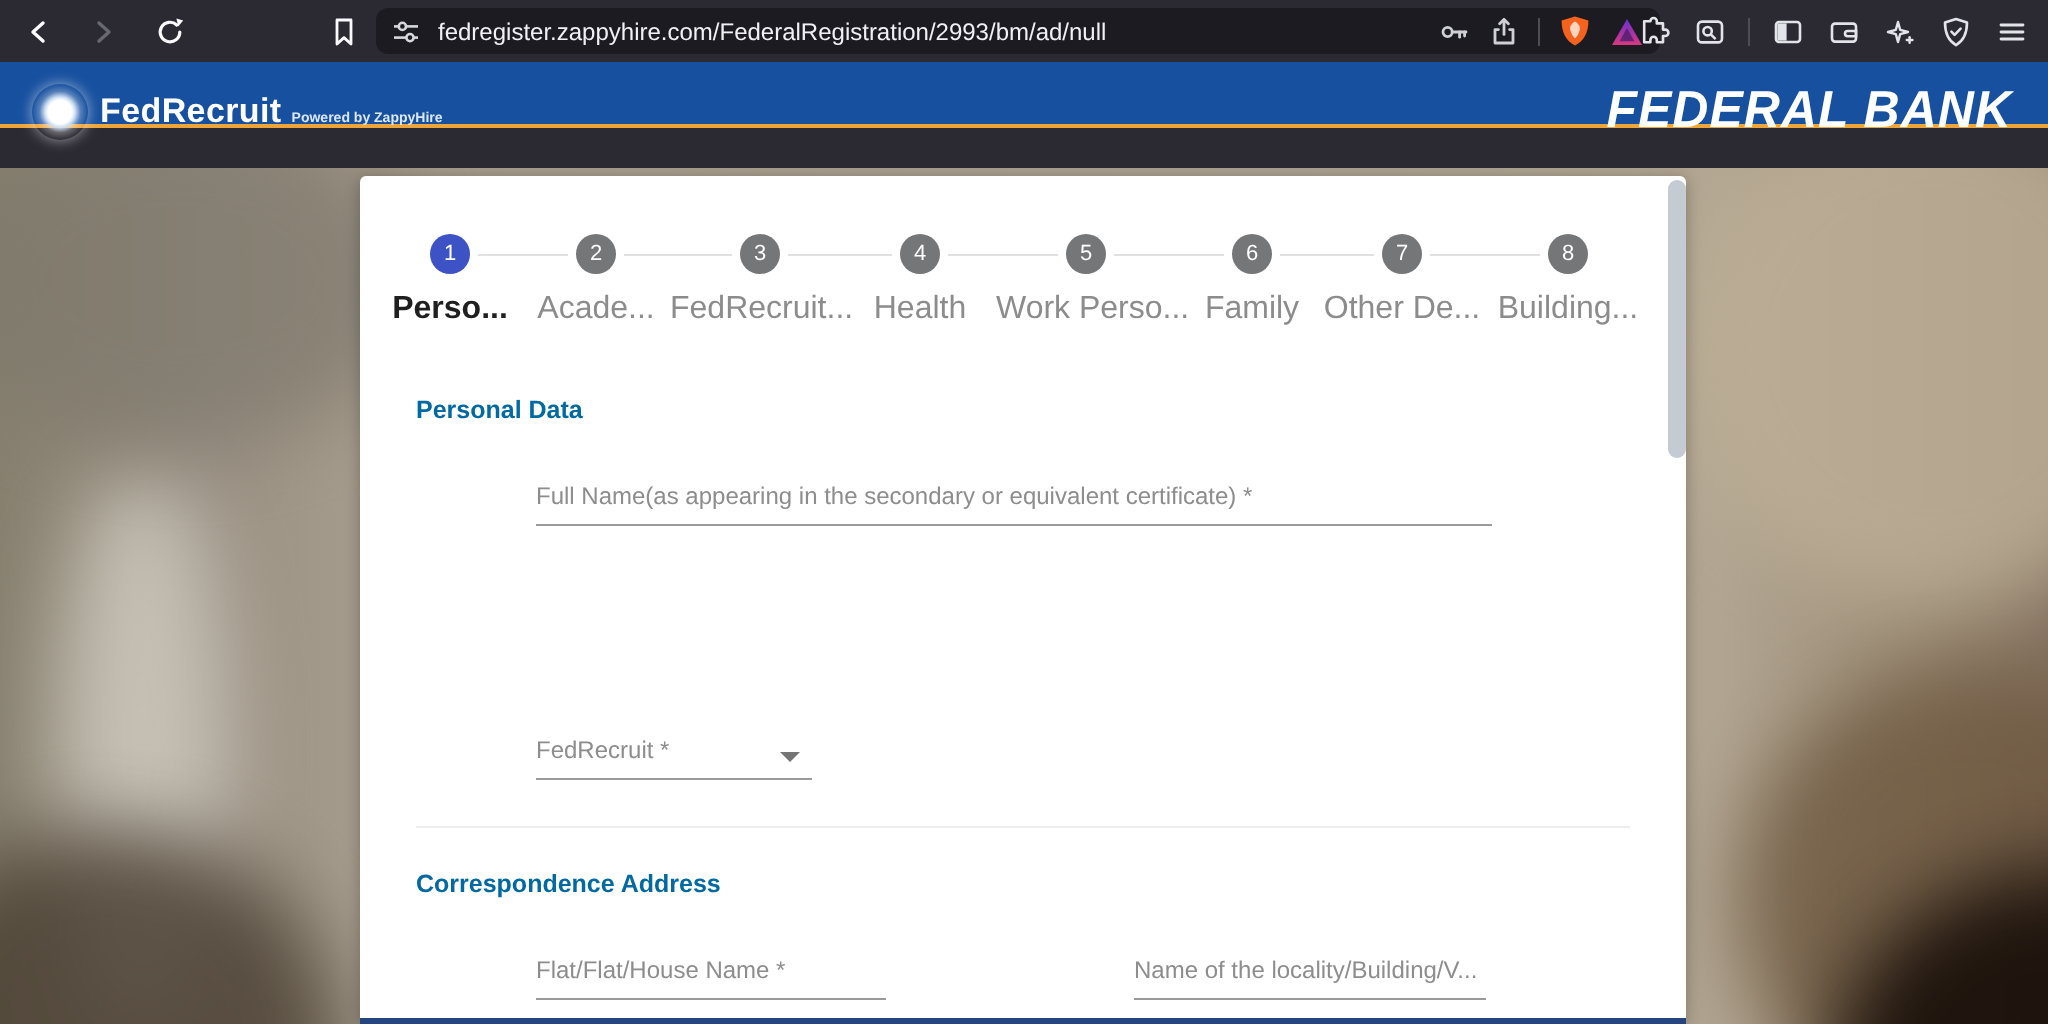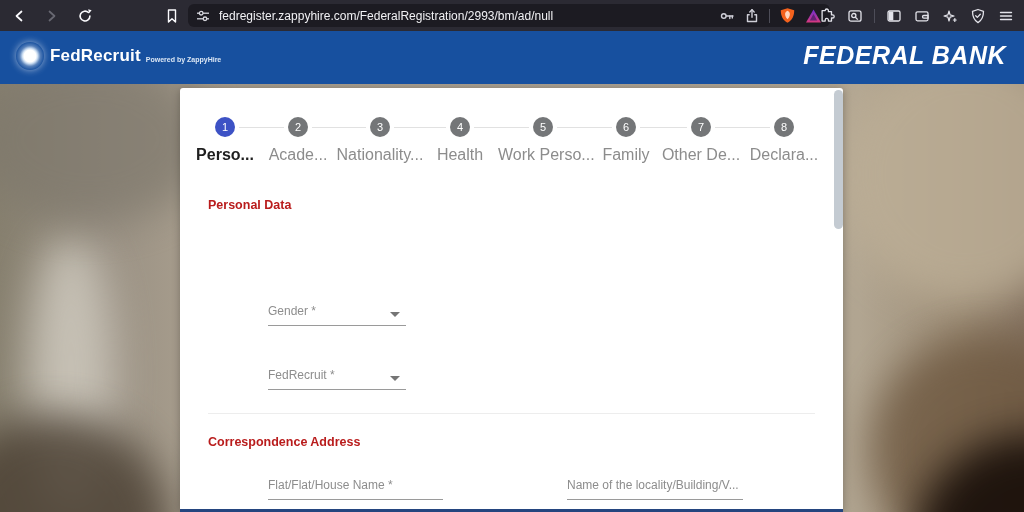--- a/index.html
+++ b/index.html
@@ -18,21 +18,21 @@
             background:#1c1b22; border-radius:6px; display:flex; align-items:center;
             padding:0 8px; }
   .url-text { color:#f1f1f4; font-size:12px; margin-left:9px; white-space:nowrap;
               flex:1 1 auto; overflow:hidden; }
   .urlbar-right { display:flex; align-items:center; gap:9px; }
   .vsep { width:1px; height:14px; background:#4d4d58; }
   .tb-right { position:absolute; right:9px; top:0; height:31px; display:flex;
               align-items:center; gap:10px; }
 
   
-  .bank-header { position:absolute; left:0; top:31px; width:1024px; height:56px;
+  .bank-header { position:absolute; left:0; top:31px; width:1024px; height:33px;
                  background:#17509f; border-bottom:2px solid #eda53a; }
   .logo-circle { position:absolute; left:16px; top:11px; width:28px; height:28px;
                  border-radius:50%;
                  background:radial-gradient(circle, #ffffff 0 30%, #cfe0f3 38%,
                             rgba(255,255,255,0.28) 52%, rgba(255,255,255,0.08) 66%, transparent 72%);
                  box-shadow:0 0 7px rgba(255,255,255,0.55); }
   .brand-wrap { position:absolute; left:50px; top:0; height:49px; display:flex;
                 align-items:center; }
   .brand { color:#ffffff; font-size:17px; font-weight:700; letter-spacing:0.2px; }
   .powered { color:#dce7f5; font-size:7px; font-weight:700; margin-left:5px; margin-top:7px; }
@@ -64,21 +64,21 @@
   .step { position:absolute; top:29px; width:90px; text-align:center; cursor:pointer; }
   .step-circ { width:20px; height:20px; border-radius:50%; background:#747678;
                color:#ffffff; font-size:11px; line-height:20px; margin:0 auto; }
   .step-lbl { margin-top:9px; font-size:16px; color:#8c8c8c; white-space:nowrap; }
   .step.active .step-circ { background:#3d52c5; }
   .step.active .step-lbl { color:#1f1f1f; font-weight:700; }
   .connector { position:absolute; top:39px; height:1px; background:#e1e1e1; }
 
   
   .section-title { position:absolute; left:28px; font-size:12.5px; font-weight:700;
-                   color:#b91c1c; }
+                   color:#0369a1; }
   .field { position:absolute; height:23px; cursor:text; }
   .field-label { position:absolute; left:0; top:1px; font-size:12px; color:#8d8d8d;
                  white-space:nowrap; }
   .field-line { position:absolute; left:0; right:0; top:22px; height:1px; background:#9a9a9a; }
   .dd-arrow { position:absolute; right:6px; top:9px; width:0; height:0;
               border-left:5px solid transparent; border-right:5px solid transparent;
               border-top:5px solid #757575; }
   .cal-wrap { position:absolute; right:2px; top:2px; }
   .divider { position:absolute; left:28px; width:607px; height:1px; background:#ededed; }
   .card-bottom-bar { position:absolute; left:0; bottom:0; width:100%; height:3px;
@@ -247,51 +247,50 @@
       <div class="step active" style="left:0px;">
         <div class="step-circ">1</div>
         <div class="step-lbl">Perso...</div>
       </div>
       <div class="step" style="left:73px;">
         <div class="step-circ">2</div>
         <div class="step-lbl">Acade...</div>
       </div>
       <div class="step" style="left:155px;">
         <div class="step-circ">3</div>
-        <div class="step-lbl">Nationality...</div>
+        <div class="step-lbl">FedRecruit...</div>
       </div>
       <div class="step" style="left:235px;">
         <div class="step-circ">4</div>
         <div class="step-lbl">Health</div>
       </div>
       <div class="step" style="left:318px;">
         <div class="step-circ">5</div>
         <div class="step-lbl">Work Perso...</div>
       </div>
       <div class="step" style="left:401px;">
         <div class="step-circ">6</div>
         <div class="step-lbl">Family</div>
       </div>
       <div class="step" style="left:476px;">
         <div class="step-circ">7</div>
         <div class="step-lbl">Other De...</div>
       </div>
       <div class="step" style="left:559px;">
         <div class="step-circ">8</div>
-        <div class="step-lbl">Declara...</div>
+        <div class="step-lbl">Building...</div>
       </div>
 
       <div class="section-title" style="top:110px;">Personal Data</div>
 
-
-      <div class="field" style="left:88px; top:215px; width:138px;">
-        <span class="field-label">Gender *</span>
-        <div class="dd-arrow"></div>
+      <div class="field" style="left:88px; top:152px; width:478px;">
+        <span class="field-label">Full Name(as appearing in the secondary or equivalent certificate) *</span>
         <div class="field-line"></div>
       </div>
+
 
 
       <div class="field" style="left:88px; top:279px; width:138px;">
         <span class="field-label">FedRecruit *</span>
         <div class="dd-arrow"></div>
         <div class="field-line"></div>
       </div>
 
 
       <div class="divider" style="top:325px;"></div>

